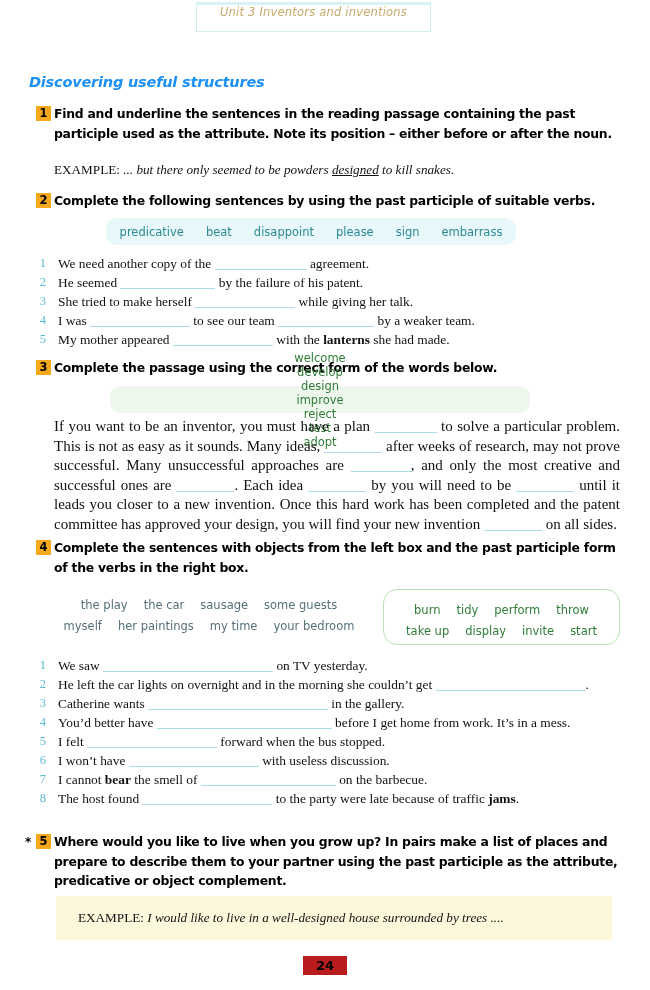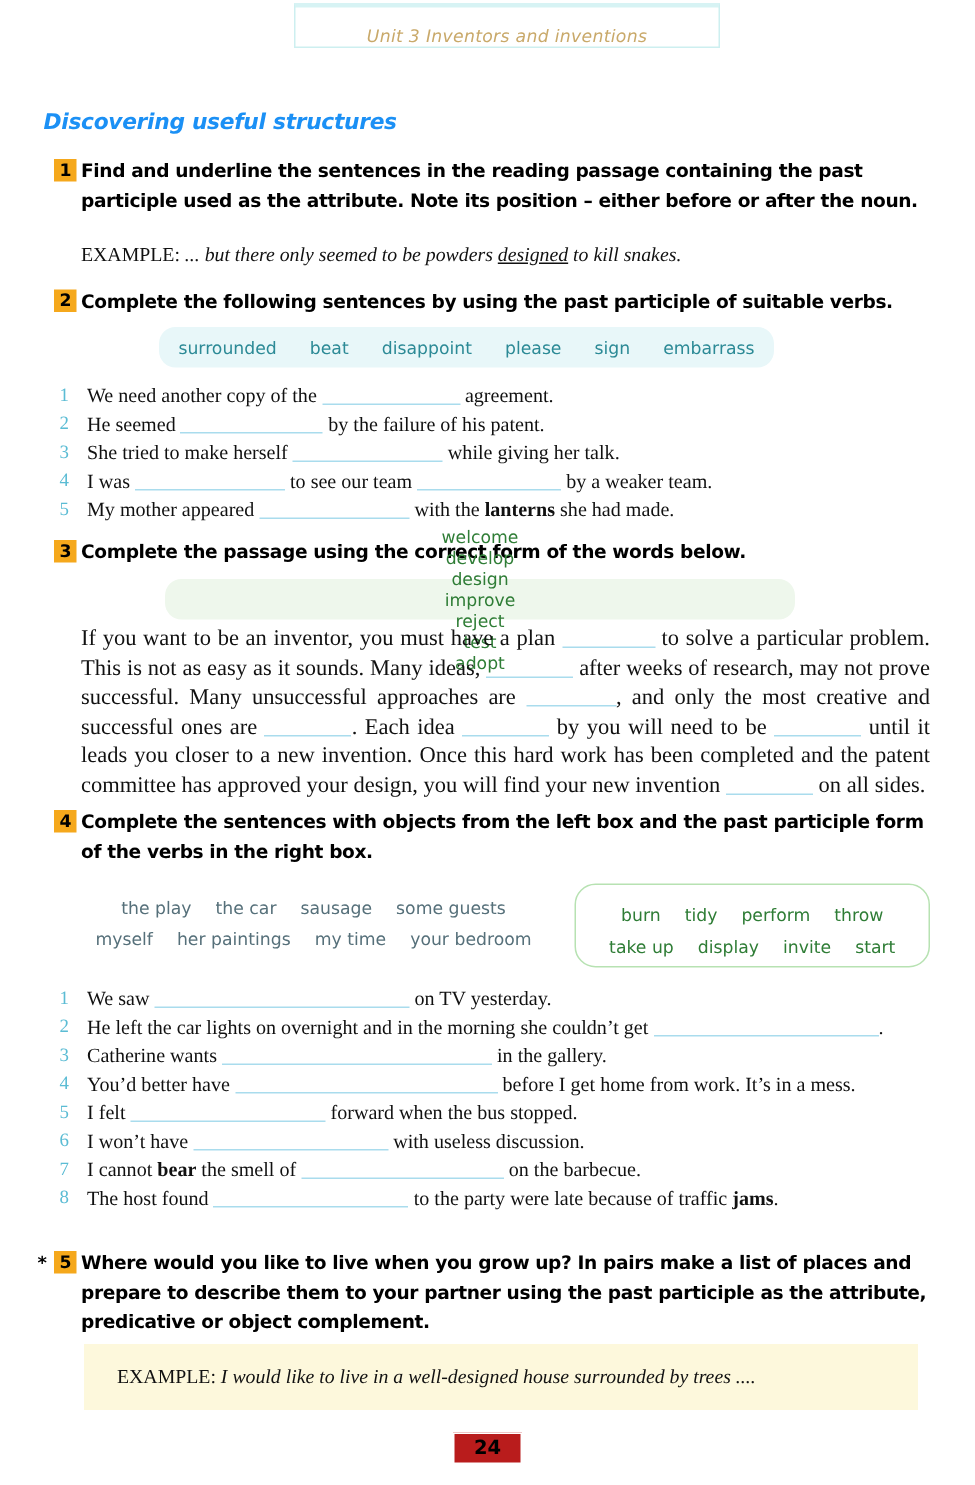--- a/index.html
+++ b/index.html
@@ -14,27 +14,27 @@
     position: relative;
     overflow: hidden;
     color: #111111;
   }
 
   
   .page-header {
     position: absolute;
     left: 196px;
     top: 2px;
-    width: 284px;
+    width: 235px;
     height: 30px;
     border: 1px solid #cdeff0;
     border-top: 3px solid #d7f3f4;
     box-sizing: border-box;
     display: flex;
-    align-items: flex-end;
+    align-items: flex-start;
     justify-content: center;
   }
   .page-header .unit-text {
     font-family: "DejaVu Sans", sans-serif;
     font-style: italic;
     font-size: 11.5px;
     color: #c9a96a;
     letter-spacing: 0.2px;
     white-space: nowrap;
   }
@@ -256,21 +256,21 @@
   <span class="ex-label">EXAMPLE:</span><span class="ex-body"> ... but there only seemed to be powders </span><span class="ex-body u-line">designed</span><span class="ex-body"> to kill snakes.</span>
 </div>
 
 <div class="exercise" style="top:191px;">
   <div class="ex-head">
     <span class="num-badge">2</span>
     <span>Complete the following sentences by using the past participle of suitable verbs.</span>
   </div>
 </div>
 <div class="wordbox cyan" id="wb2" style="left:106px; top:218px; width:410px; height:27px;">
-    <span class="w">surrounded</span>
+    <span class="w">predicative</span>
     <span class="w">beat</span>
     <span class="w">disappoint</span>
     <span class="w">please</span>
     <span class="w">sign</span>
     <span class="w">embarrass</span>
   </div>
 <div class="numlist" id="list2" style="left:34px; top:254px; width:580px;">
     <div class="row"><span class="idx">1</span>We need another copy of the <span class="blank" style="width: 92px;"></span> agreement.</div>
     <div class="row"><span class="idx">2</span>He seemed <span class="blank" style="width: 95px;"></span> by the failure of his patent.</div>
     <div class="row"><span class="idx">3</span>She tried to make herself <span class="blank" style="width: 100px;"></span> while giving her talk.</div>

